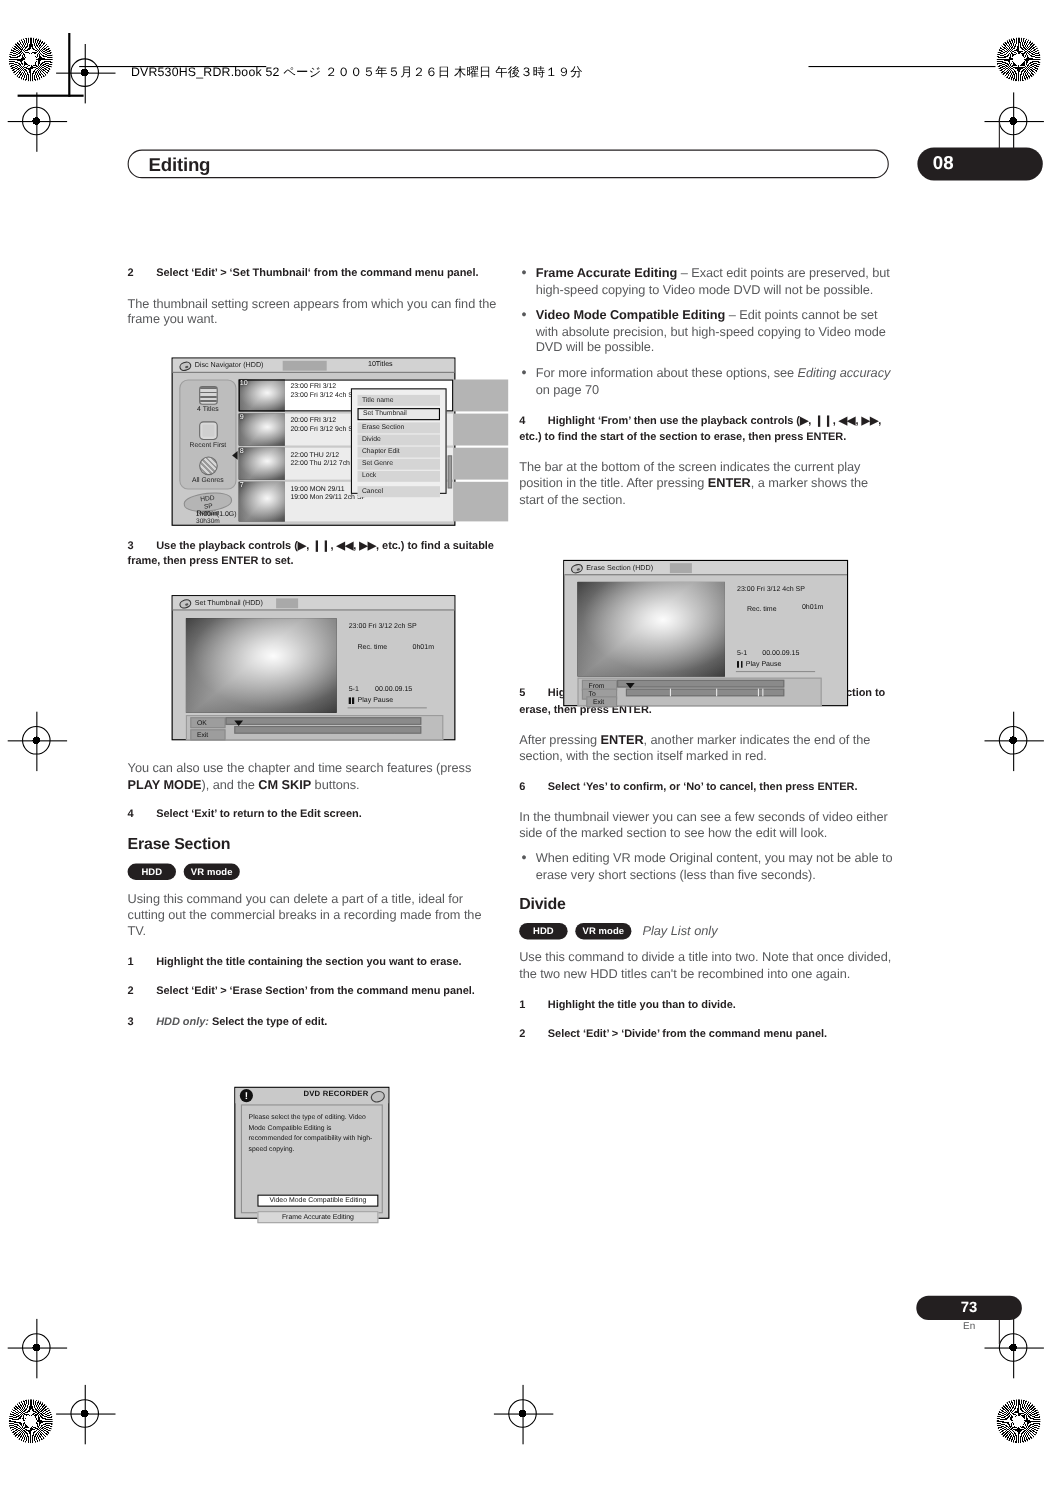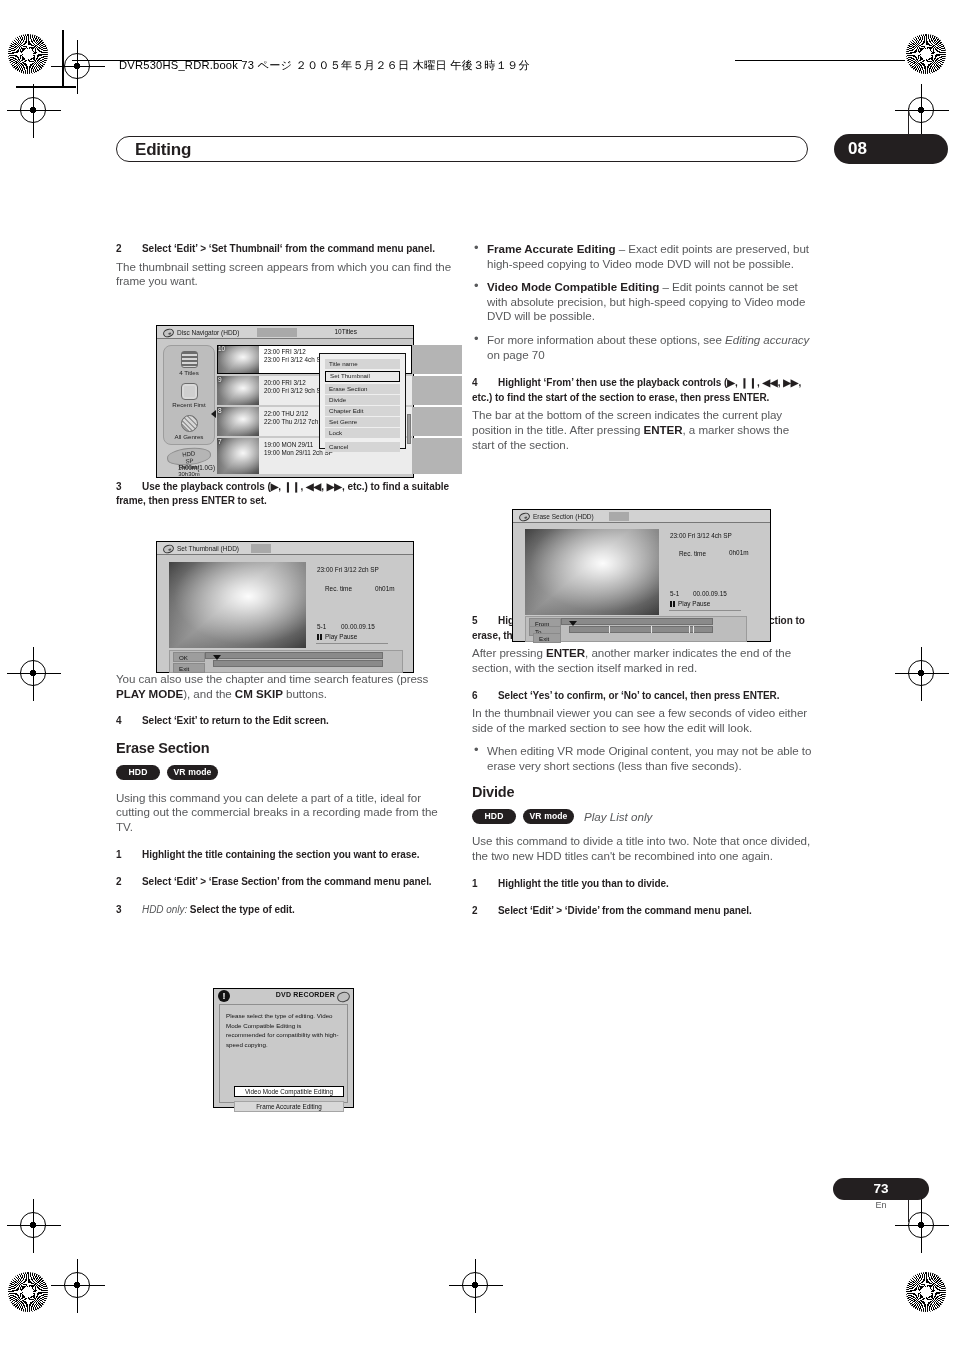--- a/index.html
+++ b/index.html
@@ -75,21 +75,21 @@
   
   p{ margin:0; }
   .step{
     font-size:10px; font-weight:bold; line-height:14.6px;
     margin-top:13px; letter-spacing:-0.05px;
   }
   .step:first-child{ margin-top:0; }
   .step .n{ display:inline-block; width:26px; }
   .body{
     font-size:11.6px; line-height:14.6px; color:#58595b;
-    letter-spacing:-0.05px; margin-top:3px;
+    letter-spacing:-0.05px; margin-top:13px;
   }
   .body b{ color:#231f20; }
   .spacer{ height:11px; }
 
   ul.bul{ margin:0; padding:0; list-style:none; }
   ul.bul li{
     font-size:11.6px; line-height:14.6px; color:#58595b;
     padding-left:15px; position:relative; margin-top:9px;
     letter-spacing:-0.05px;
   }
@@ -331,21 +331,21 @@
 <div class="reg-target" style="left:20px;top:1212px;"></div>
 <div class="reg-target" style="left:908px;top:1212px;"></div>
 <div class="reg-target" style="left:64px;top:1272px;"></div>
 <div class="reg-target" style="left:462px;top:1272px;"></div>
 
 <div class="crop-l" style="left:62px;top:30px;width:1.5px;height:58px;"></div>
 <div class="crop-l" style="left:16px;top:86px;width:60px;height:1.5px;"></div>
 
 <div class="hdr-line"></div>
 <div class="hdr-line2"></div>
-<div class="booktext">DVR530HS_RDR.book  73 ページ  ２００５年５月２６日  木曜日  午後３時１９分</div>
+<div class="booktext">DVR530HS_RDR.book  52 ページ  ２００５年５月２６日  木曜日  午後３時１９分</div>
 
 <div class="title-pill">
   <span class="t">Editing</span>
 </div>
 <div class="chapnum-tick"></div>
 <div class="chapnum">08</div>
 
 <div class="col left">
 
   <p class="step">
@@ -376,21 +376,21 @@
   </div>
   <p class="body" style="margin-top:11px;">Using this command you can delete a part of a title, ideal for cutting out the commercial breaks in a recording made from the TV.</p>
 
   <p class="step">
     <span class="n">1</span><span>Highlight the title containing the section you want to erase.</span>
   </p>
   <p class="step">
     <span class="n">2</span><span>Select ‘Edit’ &gt; ‘Erase Section’ from the command menu panel.</span>
   </p>
   <p class="step">
-    <span class="n">3</span><i style="font-weight:normal;color:#58595b;">HDD only:</i> <span>Select the type of edit.</span>
+    <span class="n">3</span><i style="font-weight:bold;color:#58595b;">HDD only:</i> <span>Select the type of edit.</span>
   </p>
 </div>
 
 <div class="col right">
 
   <ul class="bul">
     <li><b>Frame Accurate Editing</b><span> – Exact edit points are preserved, but high-speed copying to Video mode DVD will not be possible.</span></li>
     <li><b>Video Mode Compatible Editing</b><span> – Edit points cannot be set with absolute precision, but high-speed copying to Video mode DVD will be possible.</span></li>
     <li><span>For more information about these options, see </span><i>Editing accuracy</i><span> on page 70</span></li>
   </ul>

